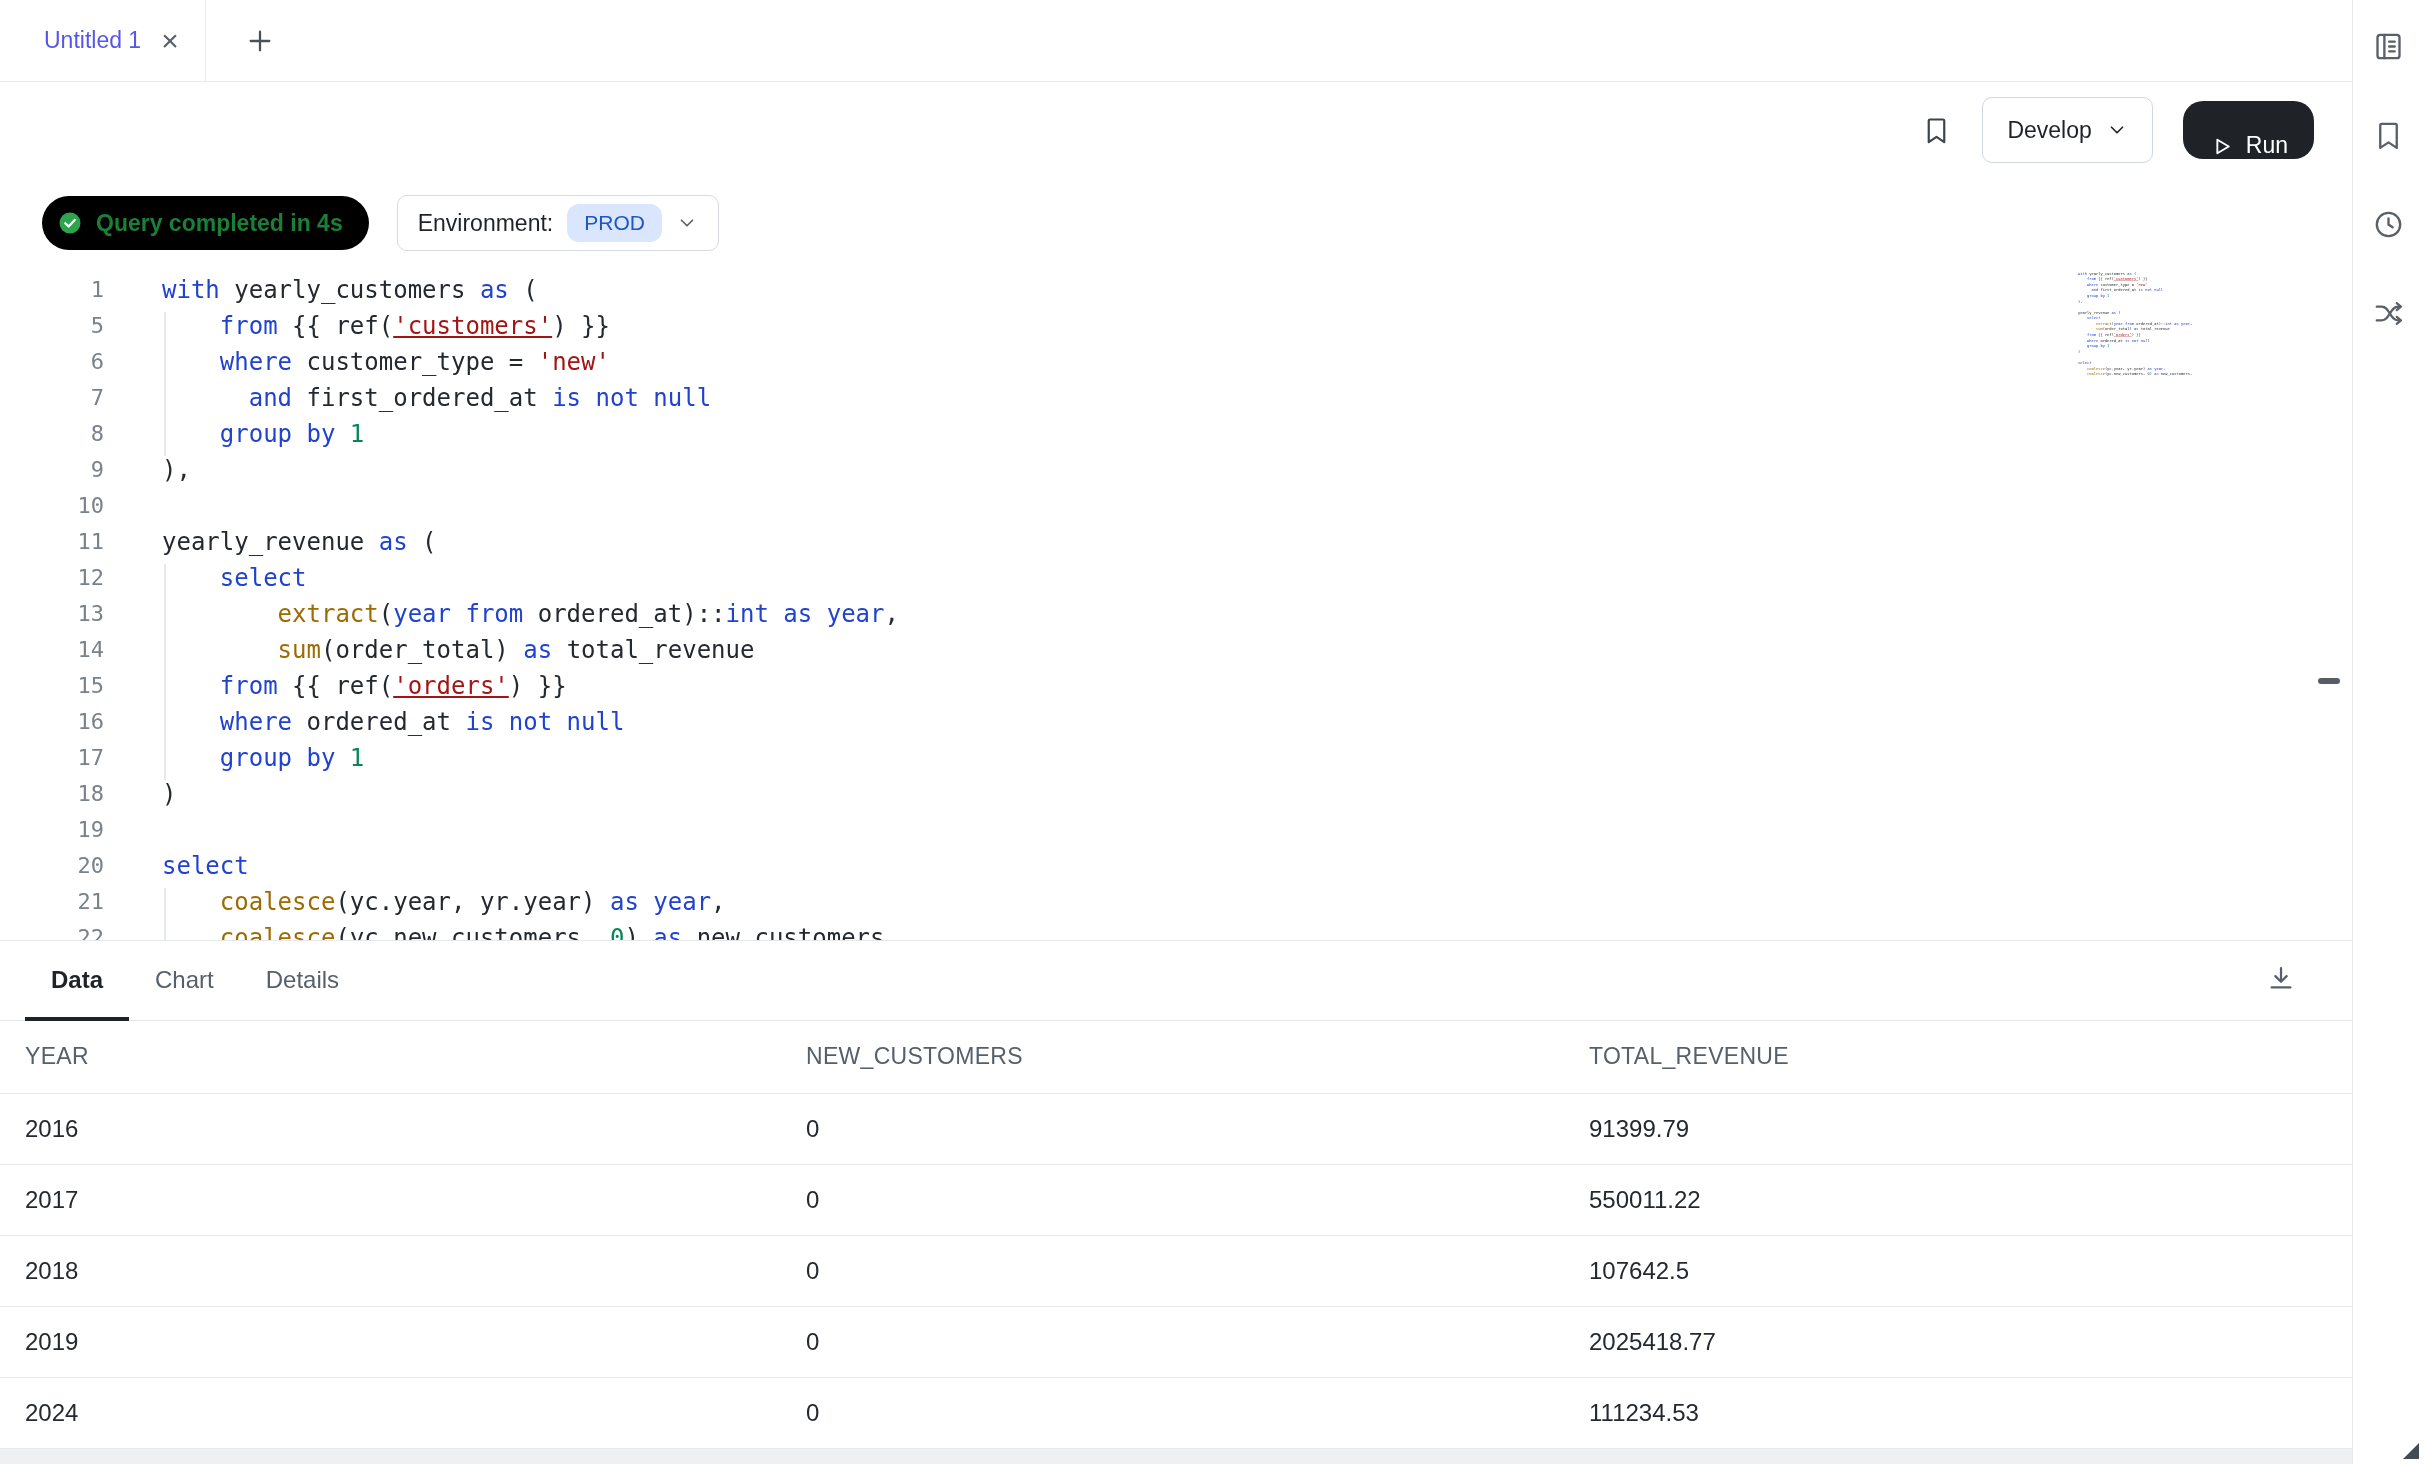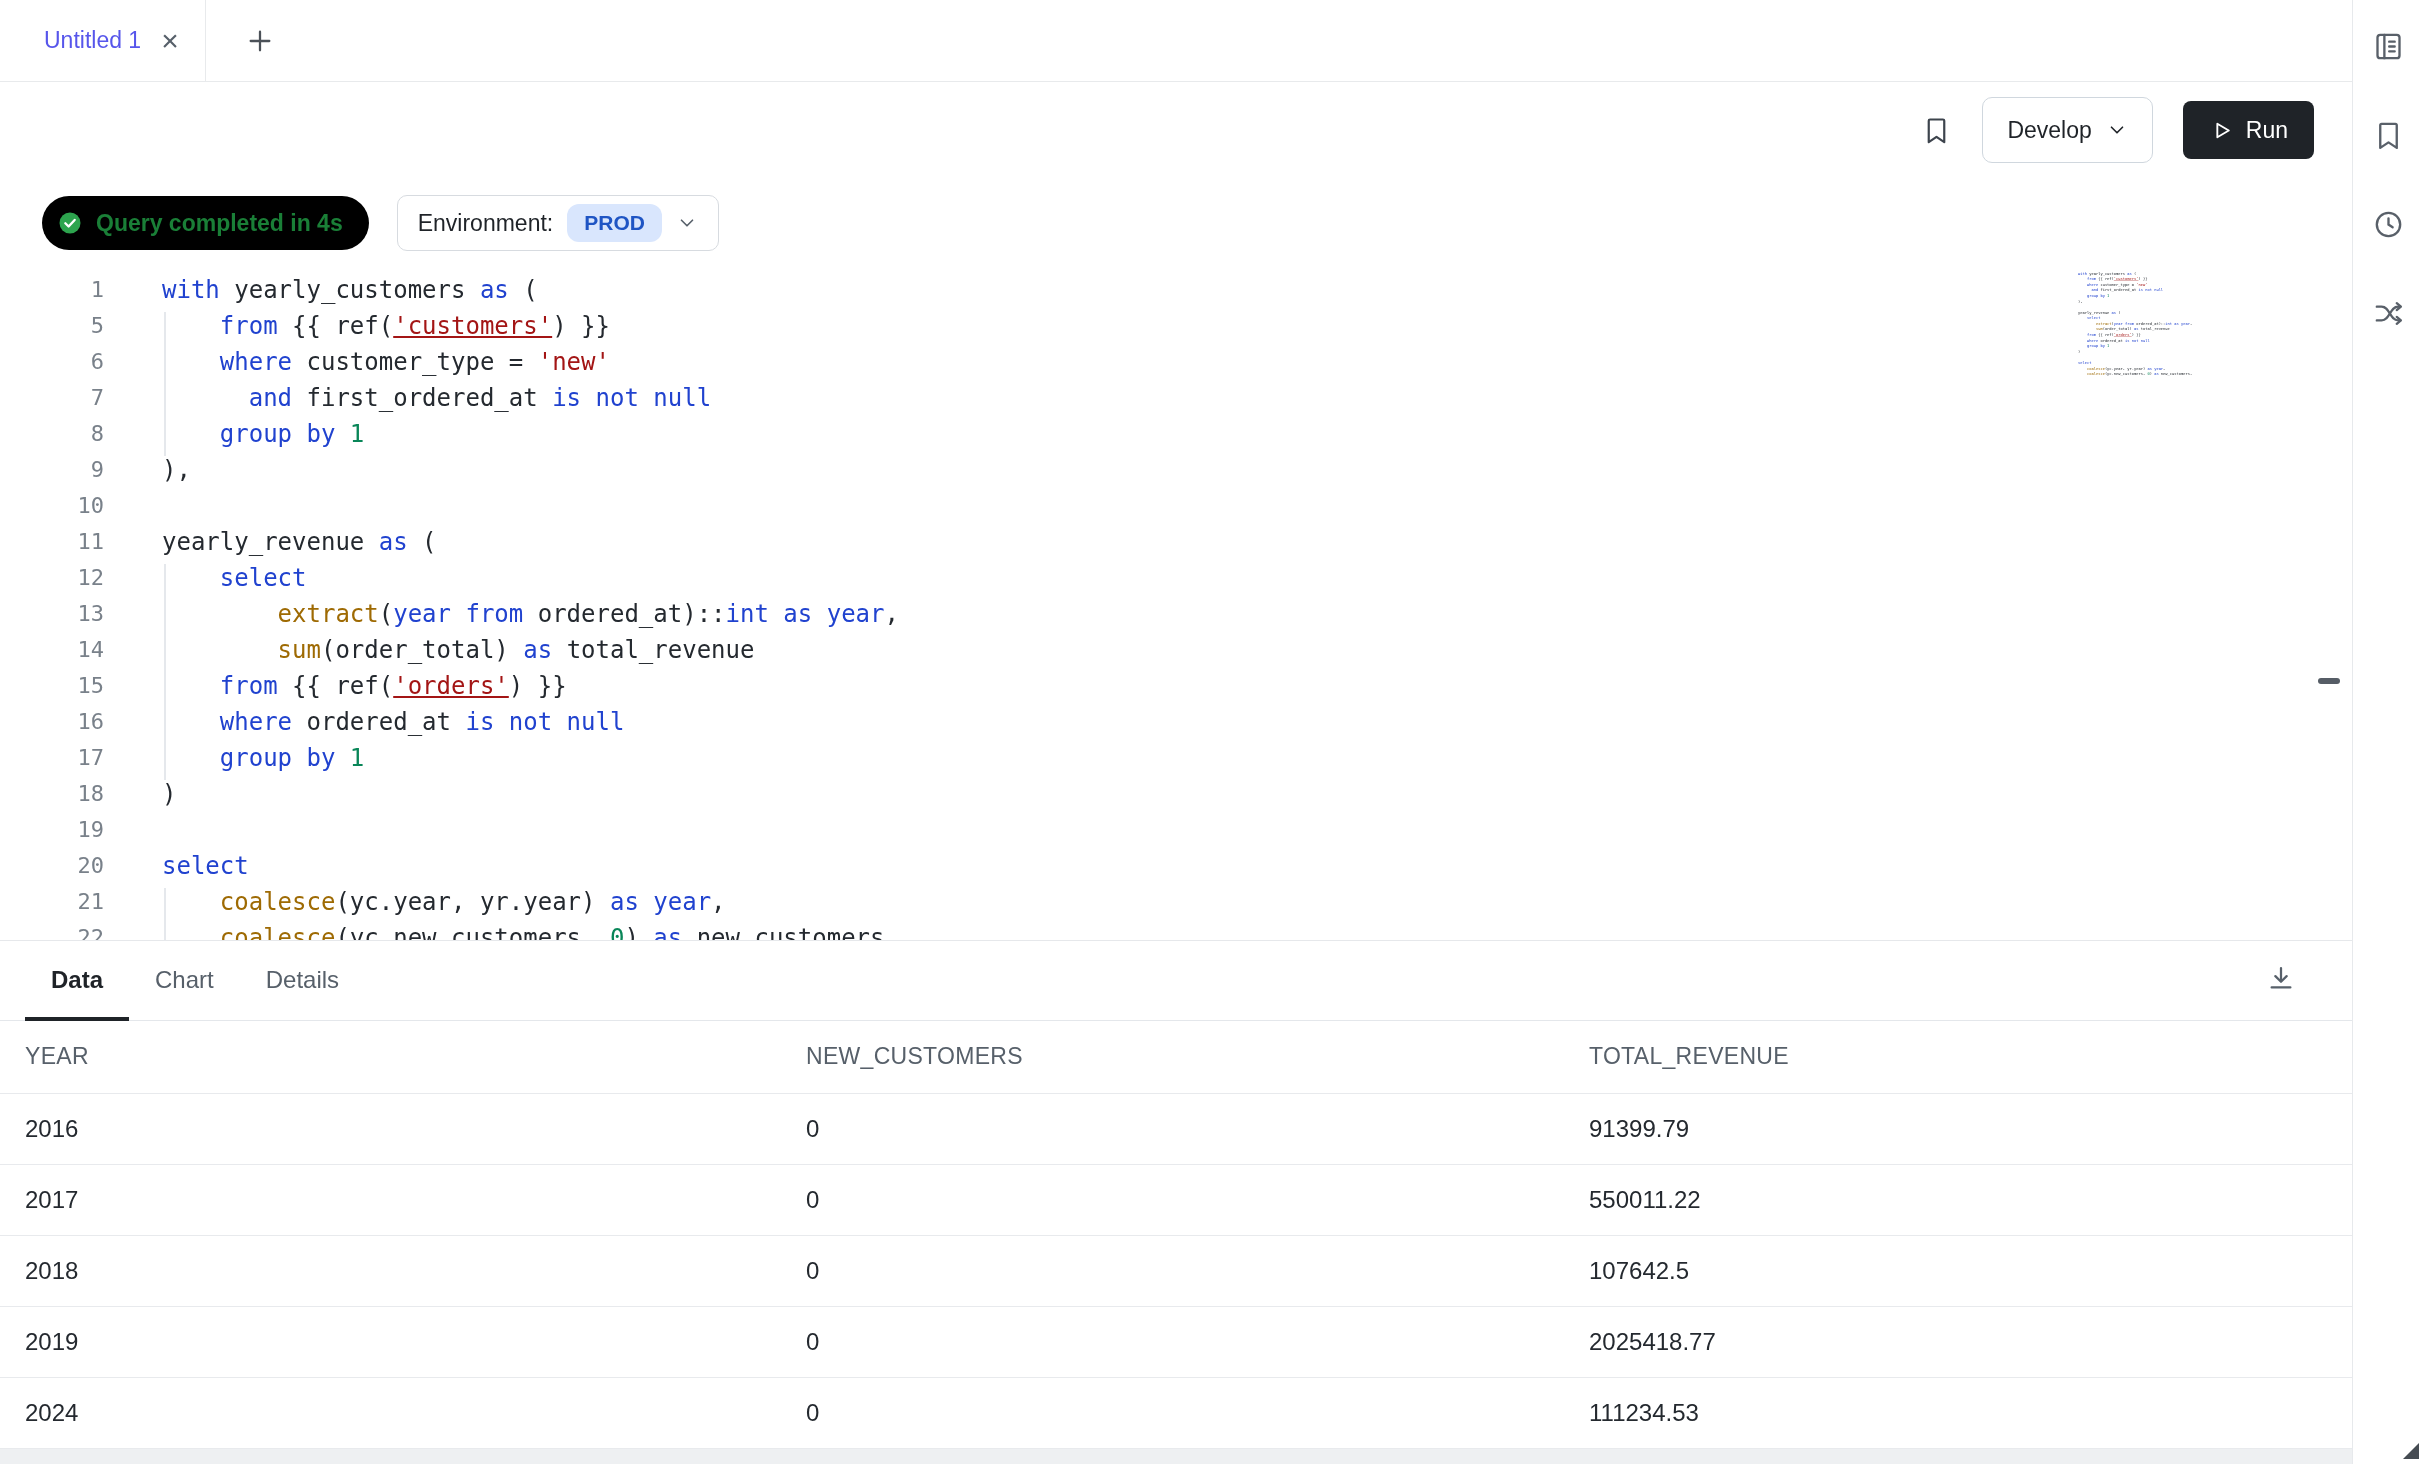--- a/index.html
+++ b/index.html
@@ -16,35 +16,35 @@
   .tab-close { font-size:30px; color:#57606a; line-height:1; padding:0 6px; }
   .newtab { display:flex; align-items:center; margin-left:38px; cursor:pointer; }
 
   
   .toolbar { height:96px; display:flex; align-items:center; justify-content:flex-end;
              padding-right:38px; gap:30px; }
   .icon-btn { display:flex; align-items:center; justify-content:center; cursor:pointer; }
   .btn-develop { height:66px; display:flex; align-items:center; gap:14px; padding:0 24px;
                  border:1.5px solid #d0d7de; border-radius:10px; background:#fff;
                  font-size:23px; color:#1f2328; cursor:pointer; }
-  .btn-run { height:58px; display:flex; align-items:center; gap:12px; padding:0 26px;
-             border:none; border-radius:8px; background:#1f2328; color:#fff;
+  .btn-run { height:58px; display:flex; align-items:flex-end; gap:12px; padding:0 26px;
+             border:none; border-radius:20px; background:#1f2328; color:#fff;
              font-size:23px; font-weight:500; cursor:pointer; }
 
   
   .statusbar { height:90px; display:flex; align-items:center; padding-left:42px; gap:28px; }
   .pill-success { height:54px; display:flex; align-items:center; gap:12px;
                   padding:0 26px 0 14px; border-radius:27px; background:#000000;
                   color:#1a7f37; font-size:23px; font-weight:600; }
   .env-select { height:56px; display:flex; align-items:center; gap:14px; padding:0 20px;
                 border:1.5px solid #d7dbe0; border-radius:10px; font-size:23px;
                 color:#1f2328; cursor:pointer; background:#fff; }
   .env-badge { height:38px; display:flex; align-items:center; padding:0 17px;
                border-radius:12px; background:#d9e6fd; color:#1f55c4; font-size:21px;
-               font-weight:700; }
+               font-weight:400; }
 
   
   .editor { flex:1; position:relative; overflow:hidden; background:#fff; }
   .code-lines { padding-top:4px; }
   .code-line { height:36px; line-height:36px; display:flex; white-space:pre;
                font-family:"DejaVu Sans Mono", monospace; font-size:24px; }
   .gutter { width:104px; flex:0 0 104px; text-align:right; color:#79818a;
             font-size:22px; user-select:none; }
   .code-text { padding-left:58px; color:#24292f; }
   .tk-kw { color:#2042cf; }

